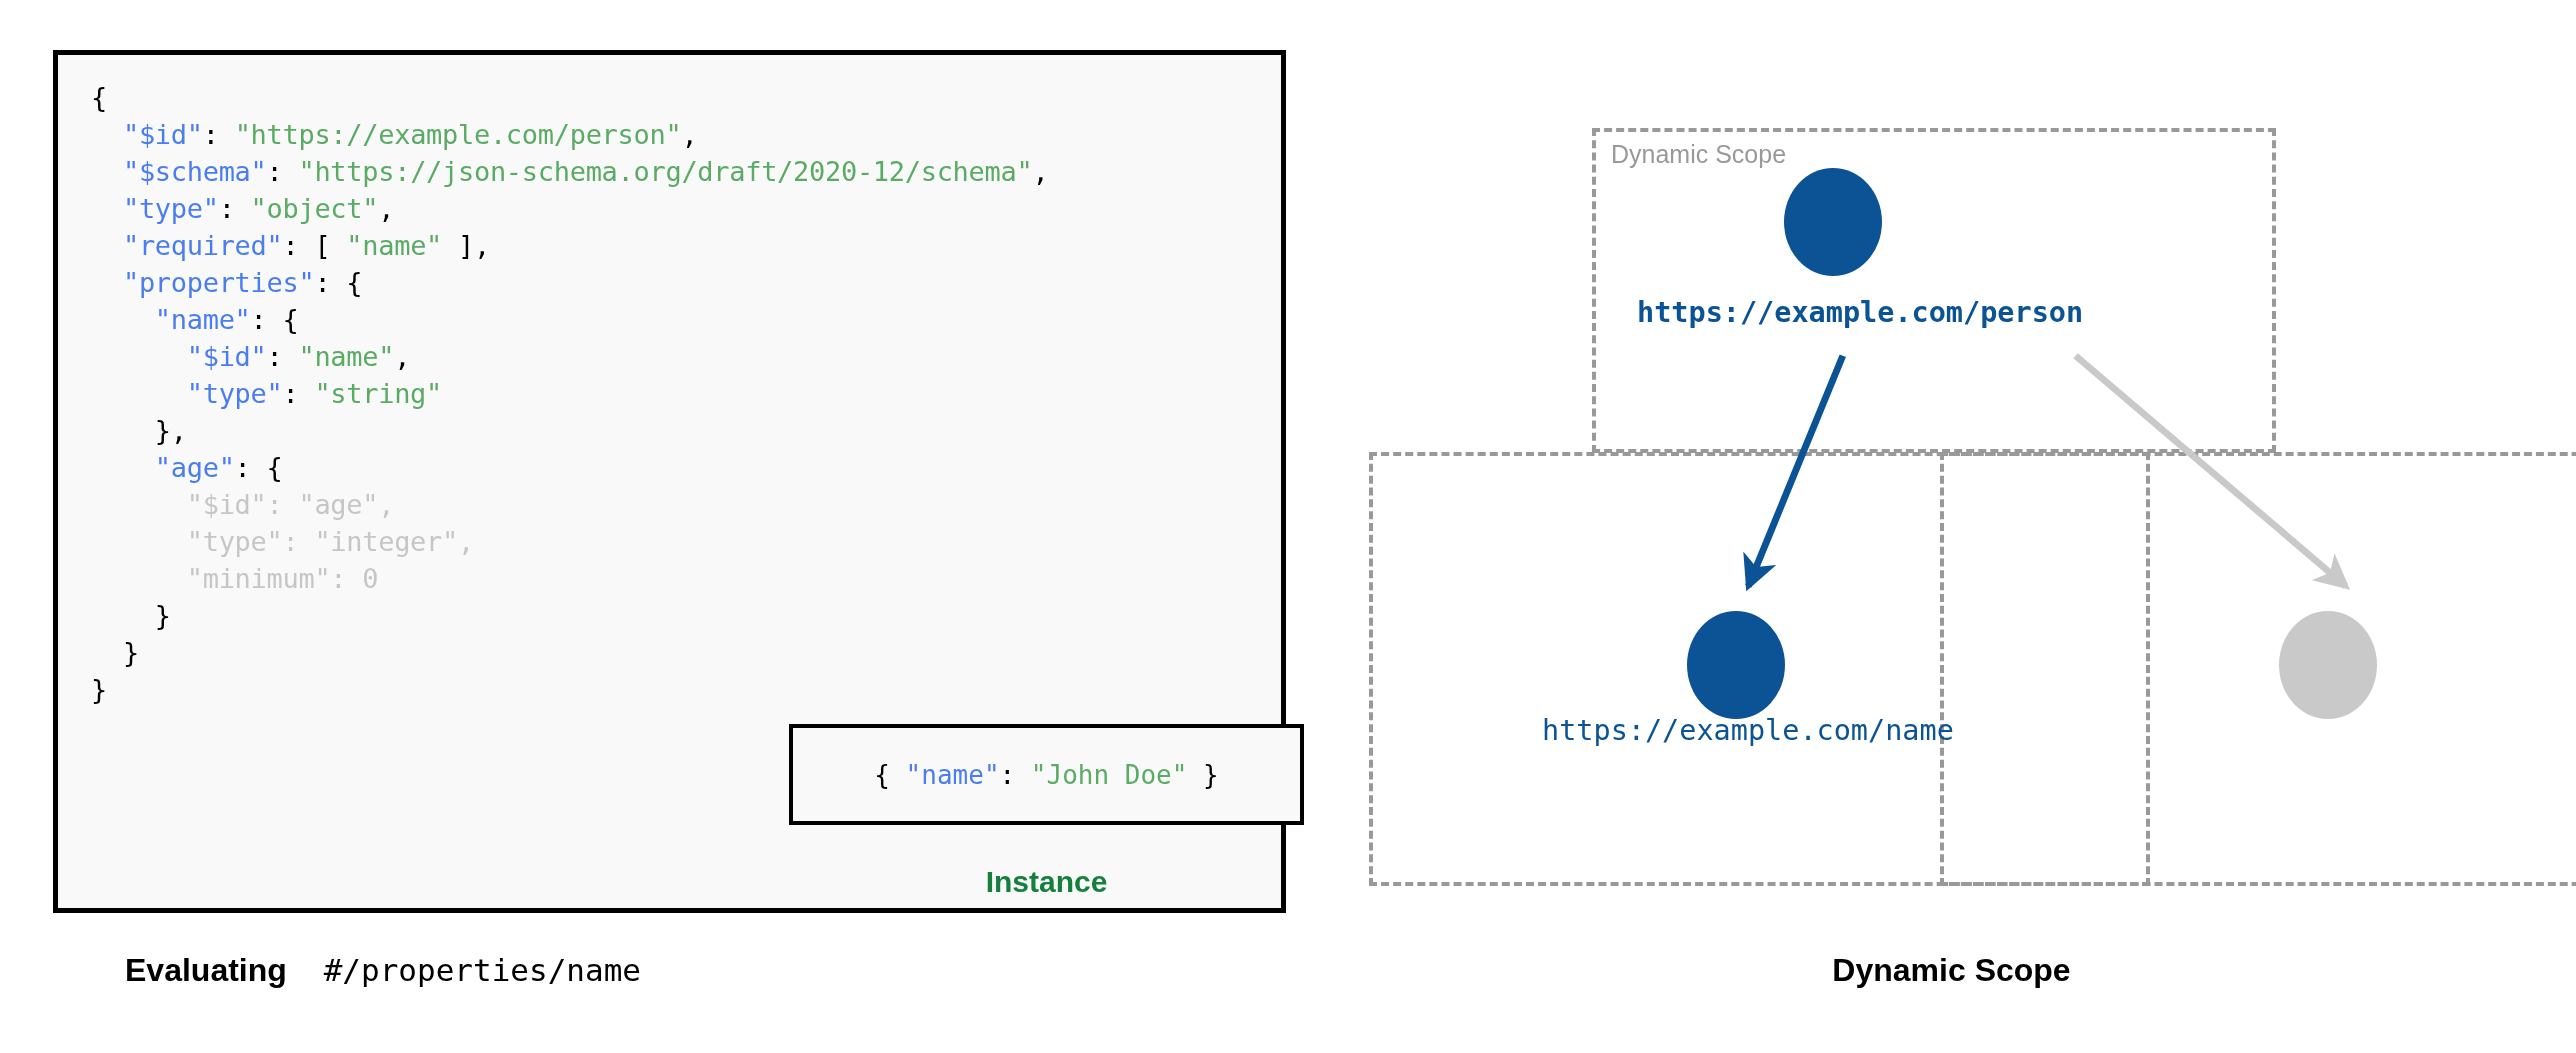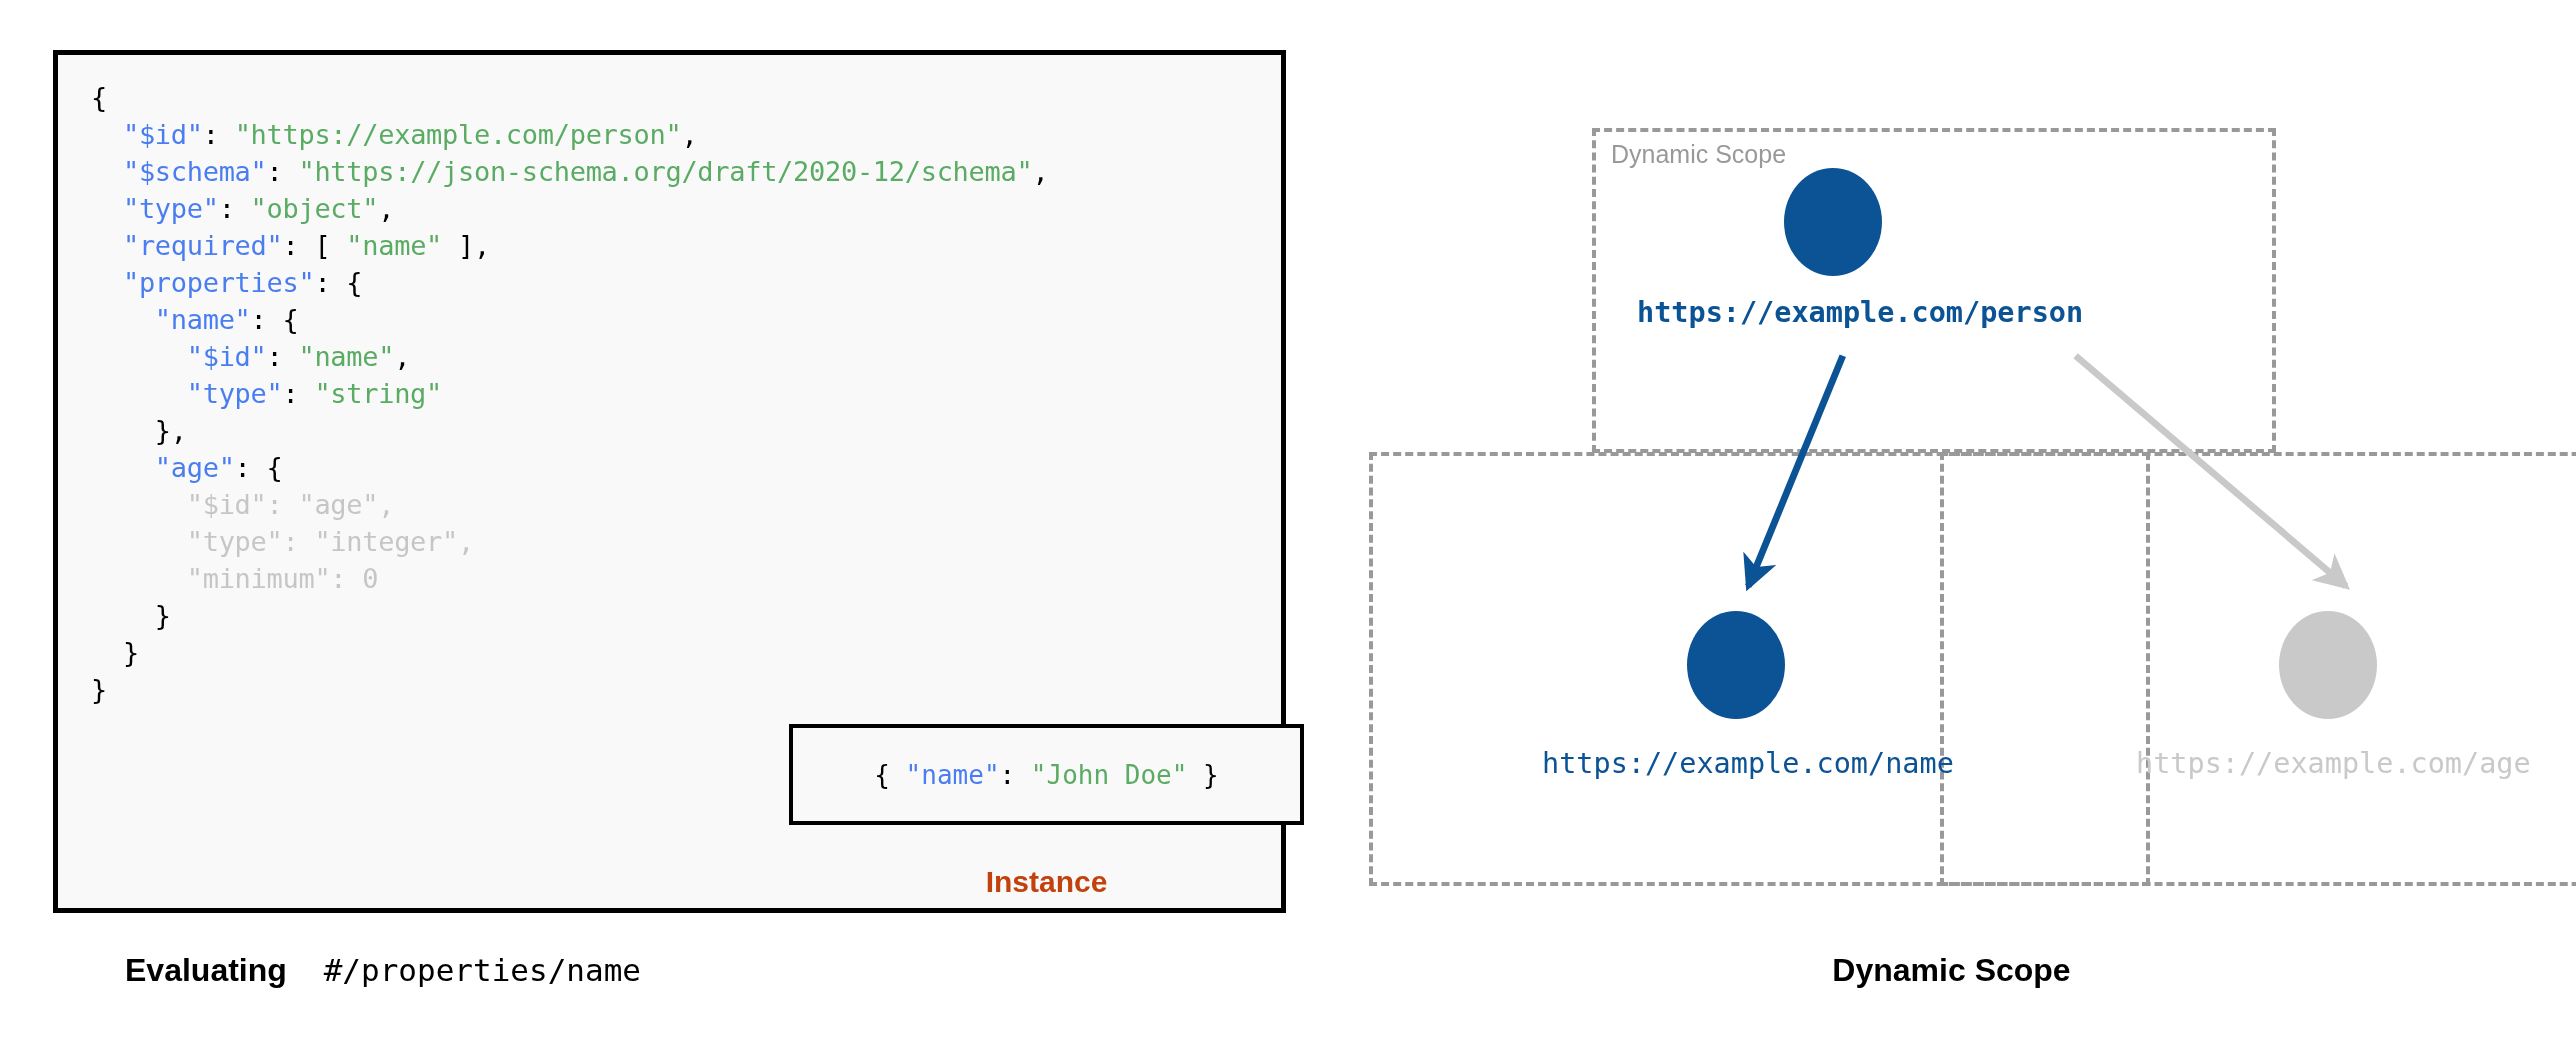--- a/index.html
+++ b/index.html
@@ -67,21 +67,21 @@
     color: #000000;
   }
   #instance-caption {
     position: absolute;
     left: 731px; top: 810px;
     width: 515px;
     text-align: center;
     font-family: "Liberation Sans", sans-serif;
     font-weight: bold;
     font-size: 30px;
-    color: #c2410c;
+    color: #15803d;
   }
 
   #left-caption {
     position: absolute;
     left: 125px; top: 952px;
     font-size: 32px;
     color: #000000;
     white-space: pre;
   }
   #left-caption .cap-bold {
@@ -128,21 +128,21 @@
   #node-name-circle   { left: 360px;  top: 611px; width: 98px; height: 108px; background: #0b5394; }
   #node-age-circle    { left: 952px; top: 611px; width: 98px; height: 108px; background: #c9c9c9; }
 
   .node-label {
     position: absolute;
     font-family: "DejaVu Sans Mono", monospace;
     font-size: 28.5px;
     white-space: nowrap;
   }
   #node-person-label { left: 310px;  top: 296px;  color: #0b5394; font-weight: bold; }
-  #node-name-label   { left: 215px;  top: 747px; color: #0b5394; }
+  #node-name-label   { left: 215px;  top: 714px; color: #0b5394; }
   #node-age-label    { left: 809px; top: 747px; color: #c9c9c9; }
 
   #edges-svg {
     position: absolute;
     left: 0; top: 0;
     width: 1249px; height: 1053px;
     pointer-events: none;
   }
   #right-caption {
     position: absolute;
@@ -193,17 +193,16 @@
     <line x1="906" y1="625" x2="740" y2="1030" stroke="#0b5394" stroke-width="12" marker-end="url(#arrow-blue)"></line>
     <line x1="1315" y1="625" x2="1790" y2="1030" stroke="#c9c9c9" stroke-width="12" marker-end="url(#arrow-gray)"></line>
   </svg>
 
   <div class="node-circle" id="node-person-circle"></div>
   <div class="node-circle" id="node-name-circle"></div>
   <div class="node-circle" id="node-age-circle"></div>
 
   <div class="node-label" id="node-person-label">https://example.com/person</div>
   <div class="node-label" id="node-name-label">https://example.com/name</div>
-  <div class="node-label" id="node-age-label">https://example.com/age</div>
 
   <div id="right-caption">Dynamic Scope</div>
 </div>
 
 
 </body></html>

